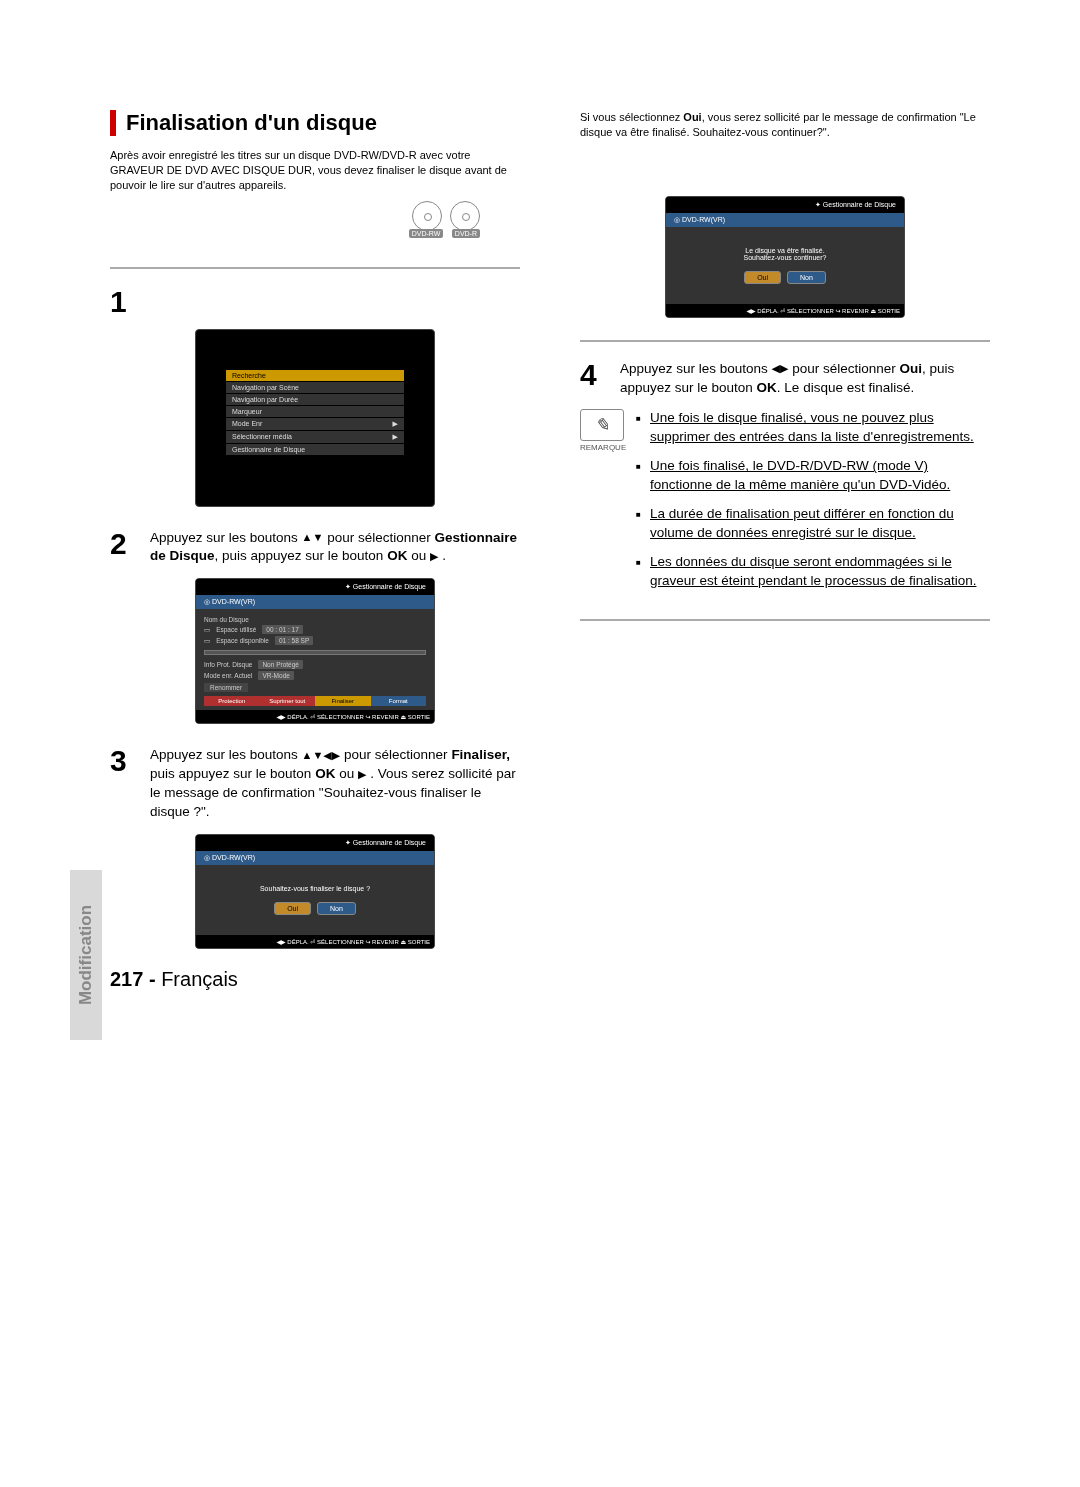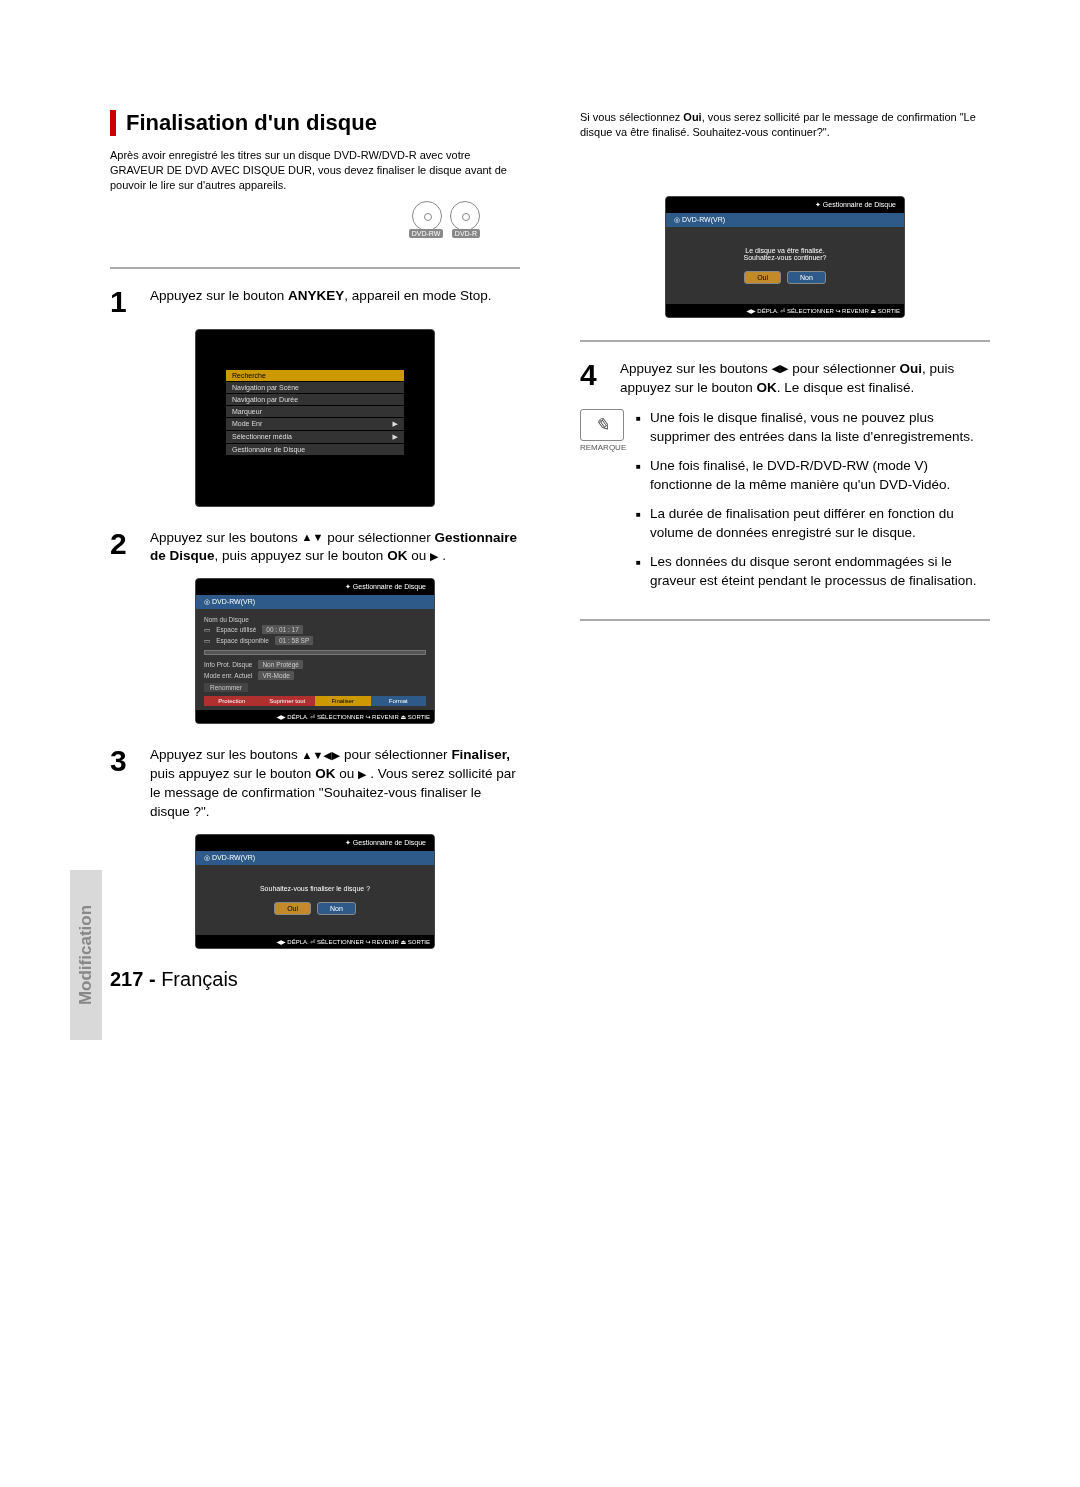--- a/index.html
+++ b/index.html
@@ -71,21 +71,21 @@
   .disc-mgr .foot { background:#000; color:#fff; font-size:6px; padding:3px 4px; text-align:right; }
   .modal-body { background:#333; padding:20px 10px; text-align:center; position:relative; }
   .modal-body .msg { font-size:7px; color:#fff; margin-bottom:10px; white-space:pre-line; }
   .btnrow { display:flex; justify-content:center; gap:6px; }
   .btnrow span { font-size:7px; padding:2px 12px; border:1px solid #888; border-radius:3px; }
   .btnrow .oui { background:#c38a2a; color:#000; }
   .btnrow .non { background:#2d5a88; color:#fff; }
   .note-block { display:flex; gap:12px; font-size:13.5px; }
   .note-icon { flex-shrink:0; text-align:center; font-size:8px; color:#555; width:44px; }
   .note-icon .sym { font-size:18px; display:block; margin-bottom:2px; color:#444; border:1px solid #888; border-radius:3px; padding:4px 6px; font-family: Georgia, serif; font-style: italic; }
-  ul.notes { list-style:none; padding:0; }
+  ul.notes { list-style:none; padding:0;text-decoration:underline; }
   ul.notes li { position:relative; padding-left:14px; margin-bottom:10px; line-height:1.4; }
   ul.notes li::before { content:"■"; position:absolute; left:0; font-size:8px; top:4px; }
   .sidetab {
     position: absolute;
     left: 70px; top: 870px;
     background: #d9d9d9;
     width: 32px; height: 170px;
   }
   .sidetab span {
     position:absolute; left:50%; top:50%;
@@ -121,23 +121,20 @@
     </div>
     <div class="disc-label-row">
       <span class="disc-label">DVD-RW</span>
       <span class="disc-label">DVD-R</span>
     </div>
 
     <hr class="sep">
 
     <div class="step">
       <div class="num">1</div>
-      <div class="txt">
-        <span>Appuyez sur le bouton </span><b>ANYKEY</b><span>, appareil en mode Stop.</span>
-      </div>
     </div>
 
     <div class="osd menu-type1">
       <div class="row sel">Recherche</div>
       <div class="row">Navigation par Scène</div>
       <div class="row">Navigation par Durée</div>
       <div class="row">Marqueur</div>
       <div class="row">
           <span>Mode Enr</span>
           <span>▶</span>

